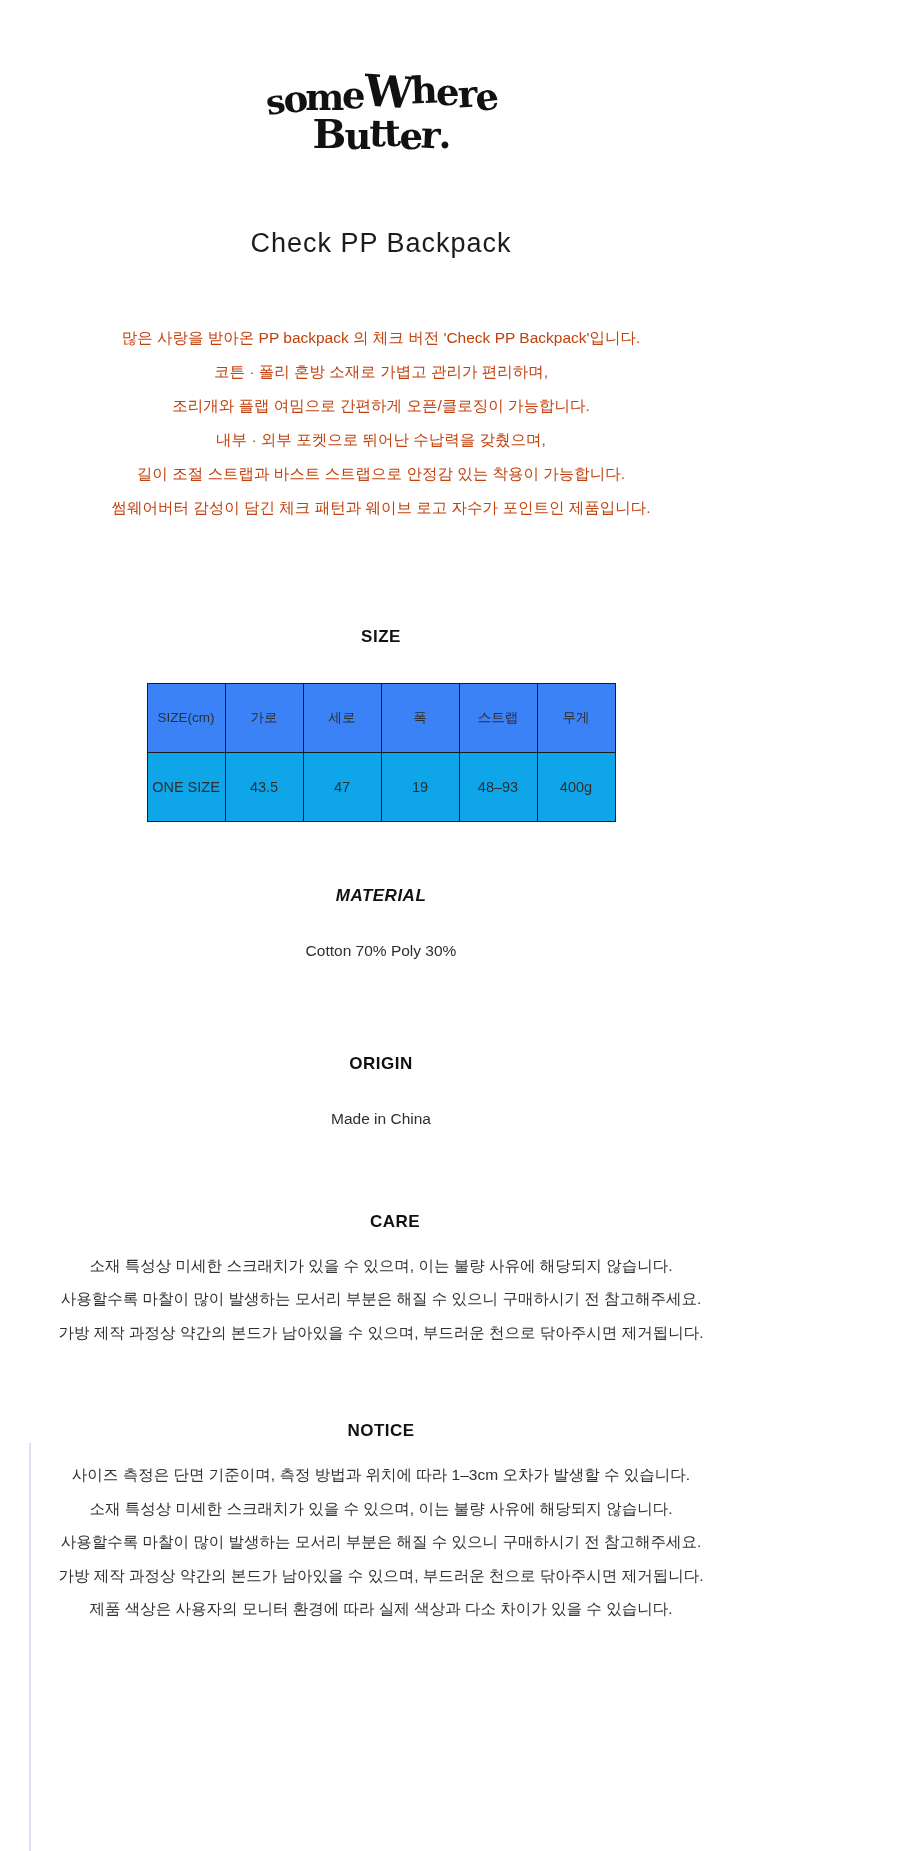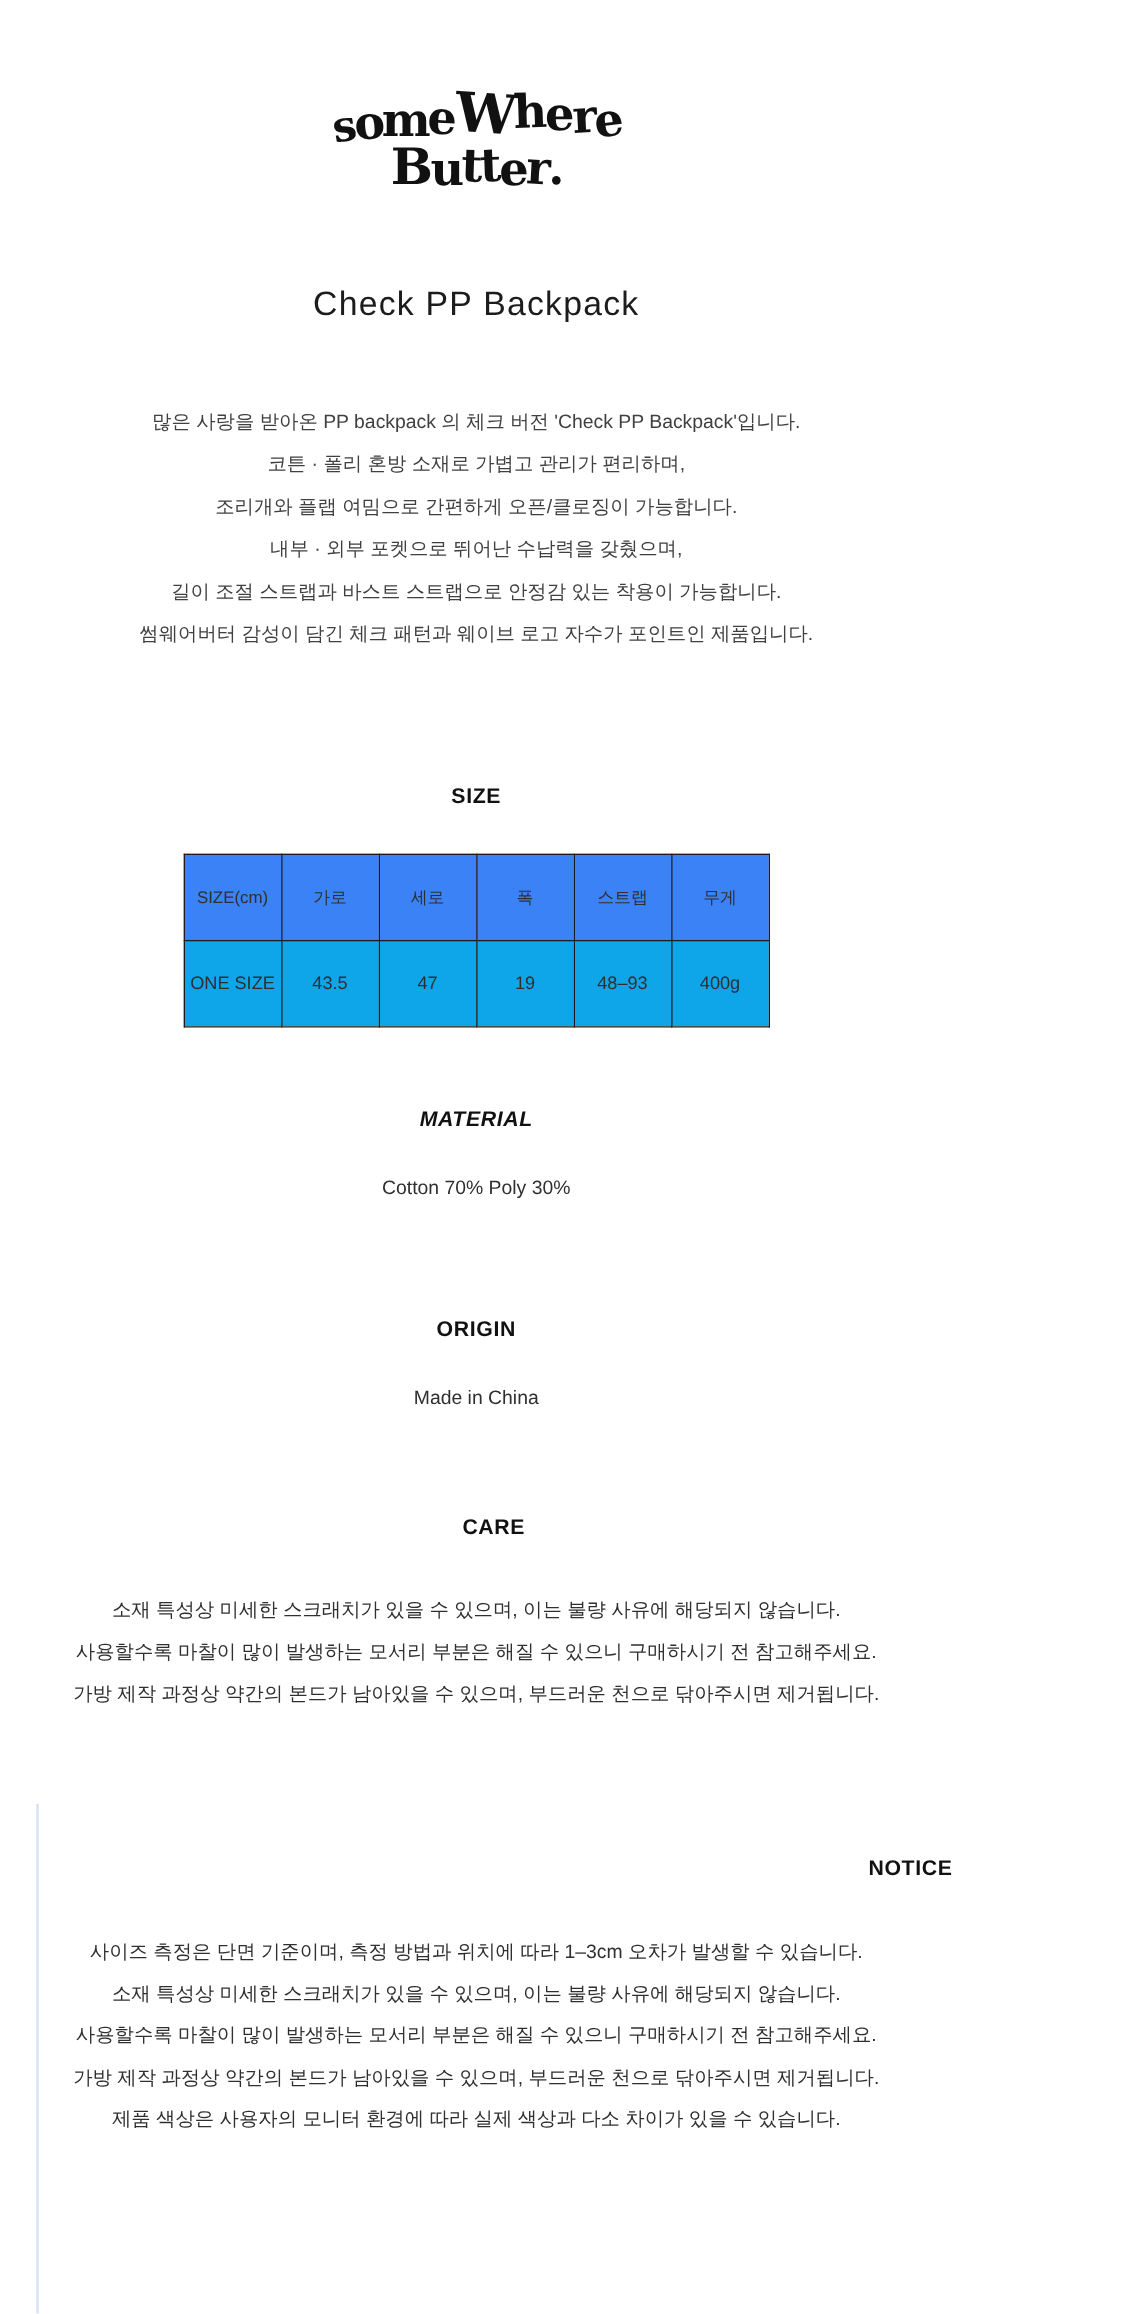--- a/index.html
+++ b/index.html
@@ -58,35 +58,35 @@
     font-weight: 400;
     letter-spacing: 1px;
     color: #1c1c1c;
   }
 
   
   .description {
     margin-top: 62px;
     font-size: 15.5px;
     line-height: 34px;
-    color: #404040;
+    color: #c2410c;
   }
 
   
   .section-heading {
     font-size: 17px;
     font-weight: bold;
     letter-spacing: 0.5px;
     color: #111111;
   }
   .heading-size     { margin-top: 102px; }
   .heading-material { margin-top: 64px; font-style: italic; }
   .heading-origin   { margin-top: 94px; }
   .heading-care     { margin-top: 84px; padding-left: 28px; }
-  .heading-notice   { margin-top: 113px; text-align: right; }
+  .heading-notice   { margin-top: 72px; }
 
   
   .size-table-wrap { margin-top: 36px; display: flex; justify-content: center; }
   table.size-table {
     border-collapse: collapse;
     table-layout: fixed;
     width: 462px;
   }
   table.size-table th, table.size-table td {
     border: 1.5px solid #1c1c1c;
@@ -108,21 +108,21 @@
   }
 
   
   .section-text {
     margin-top: 36px;
     font-size: 15.5px;
     color: #2f2f2f;
   }
 
   .multiline {
-    margin-top: 40px;
+    margin-top: 17px;
     font-size: 15.5px;
     line-height: 33.5px;
     color: #2f2f2f;
   }
 
   
   .left-edge-line {
     position: absolute;
     left: 29px;
     top: 1443px;

